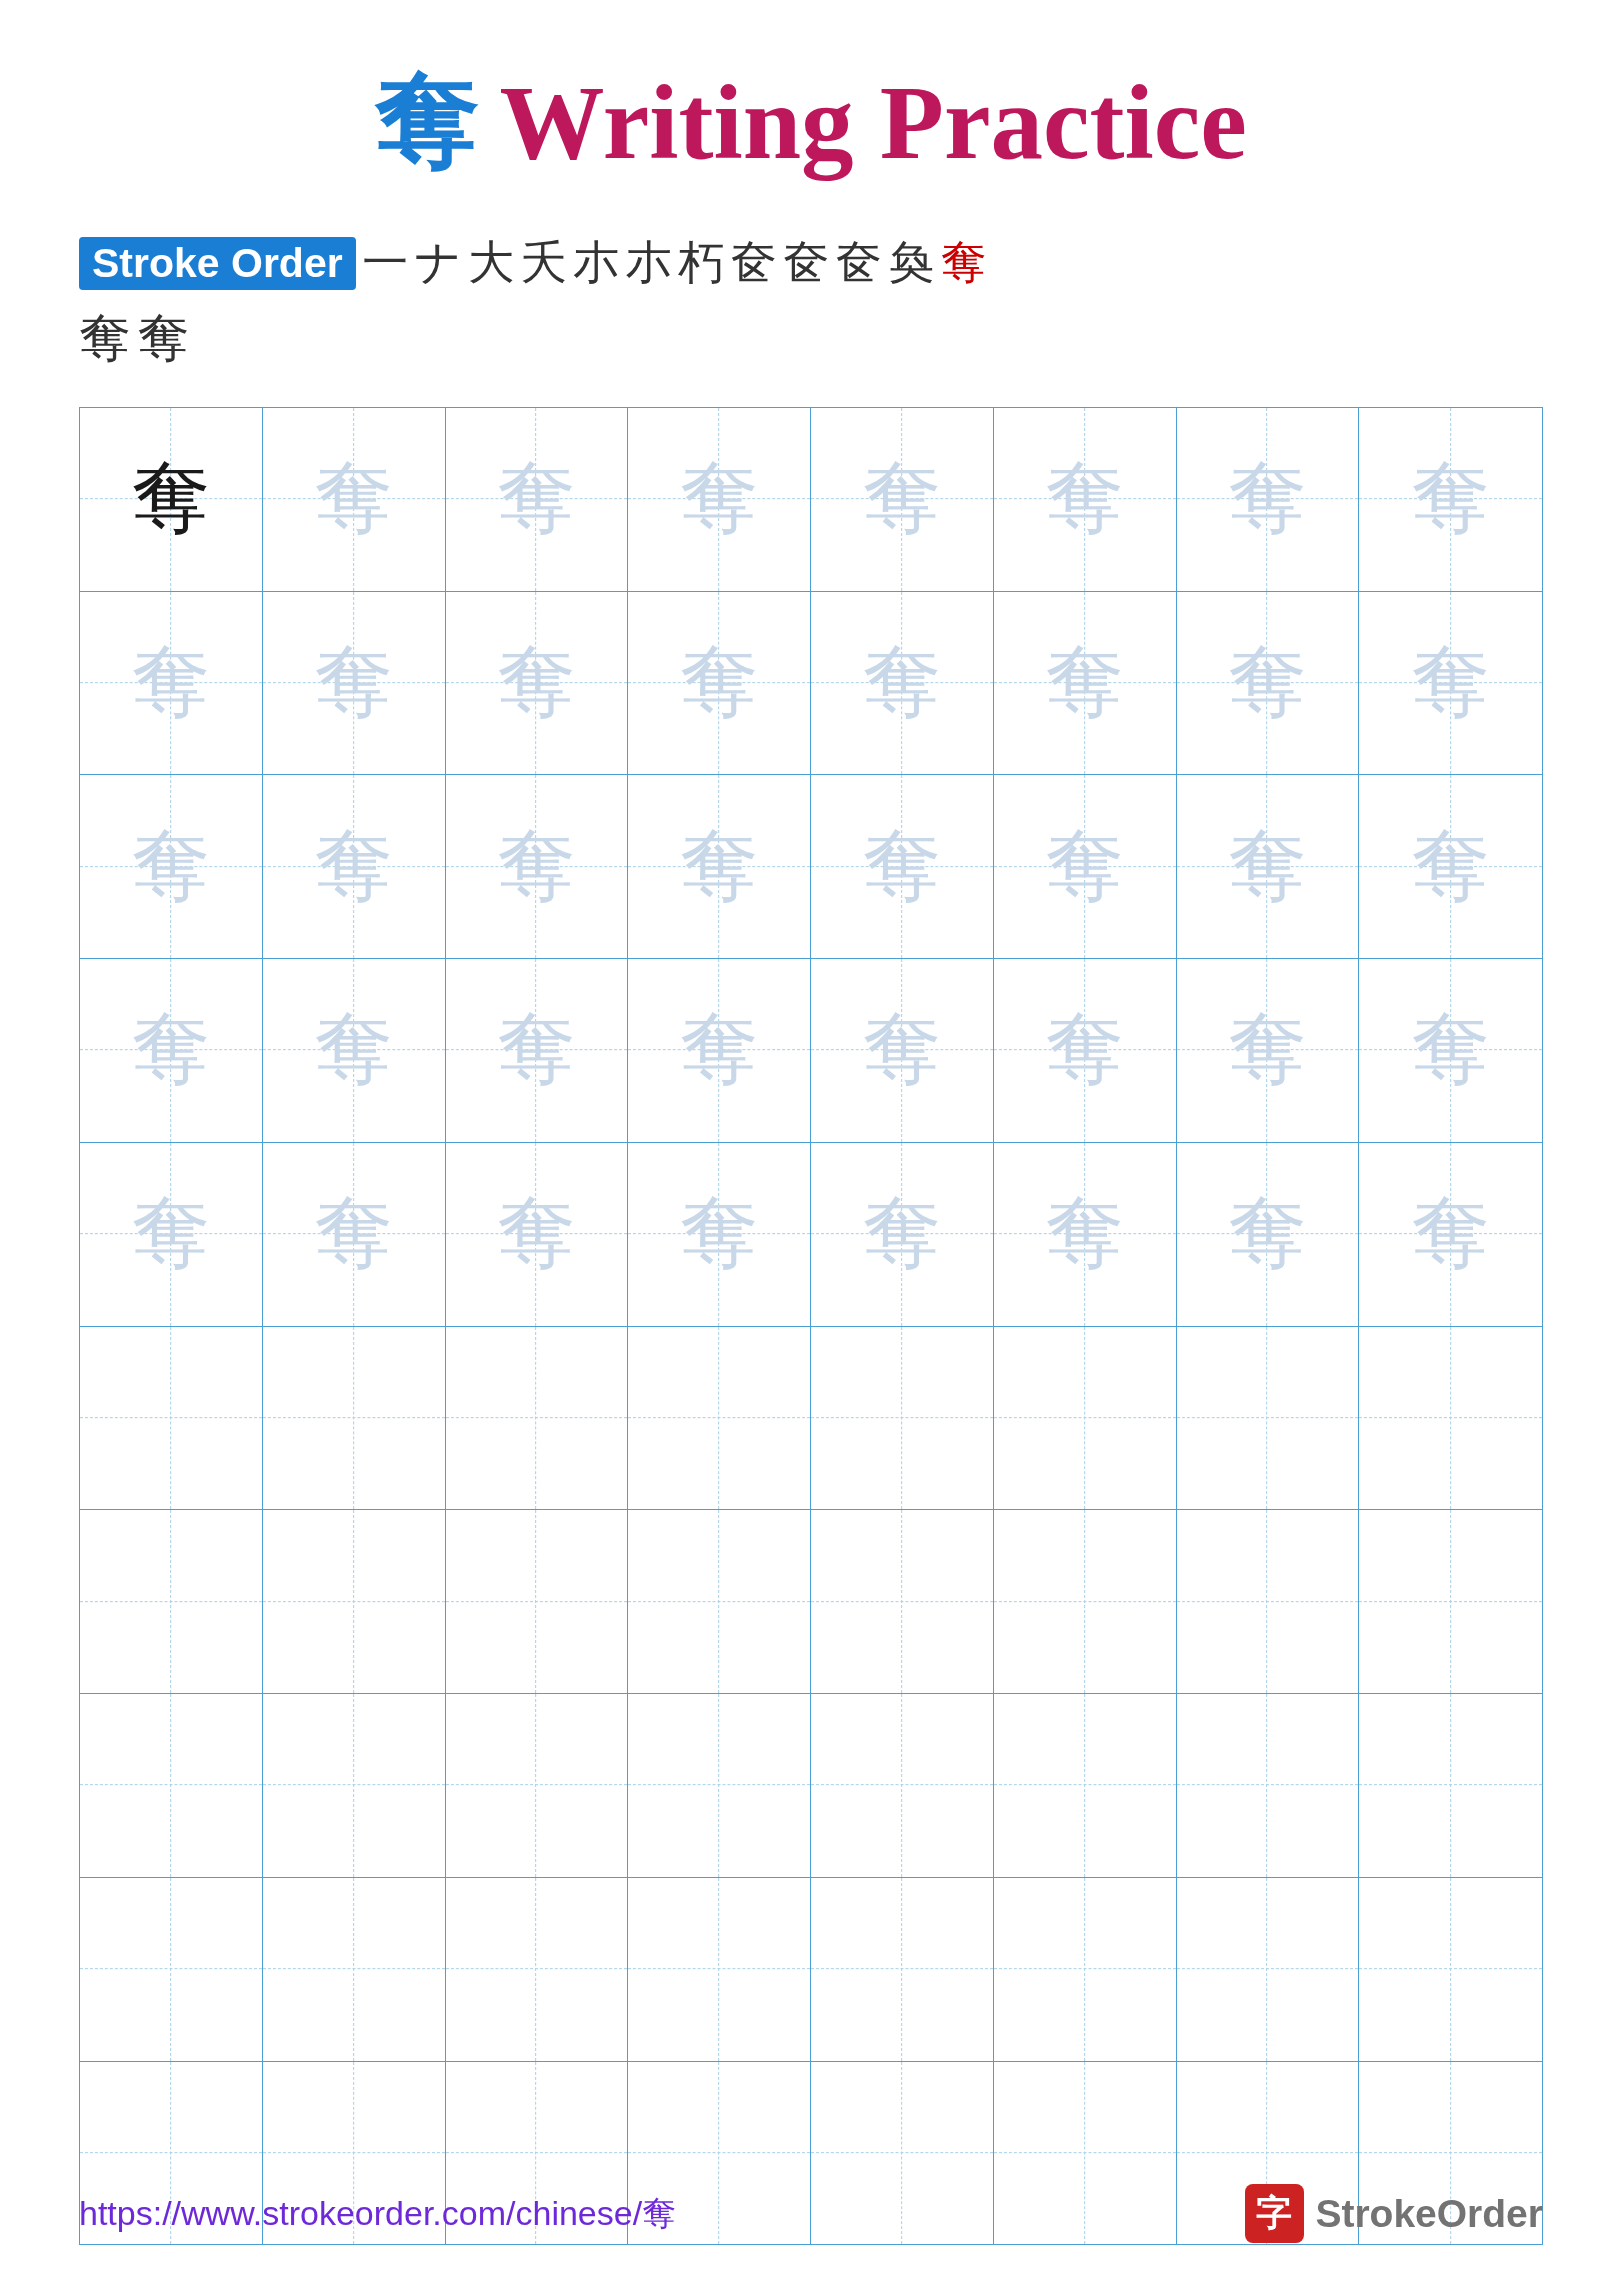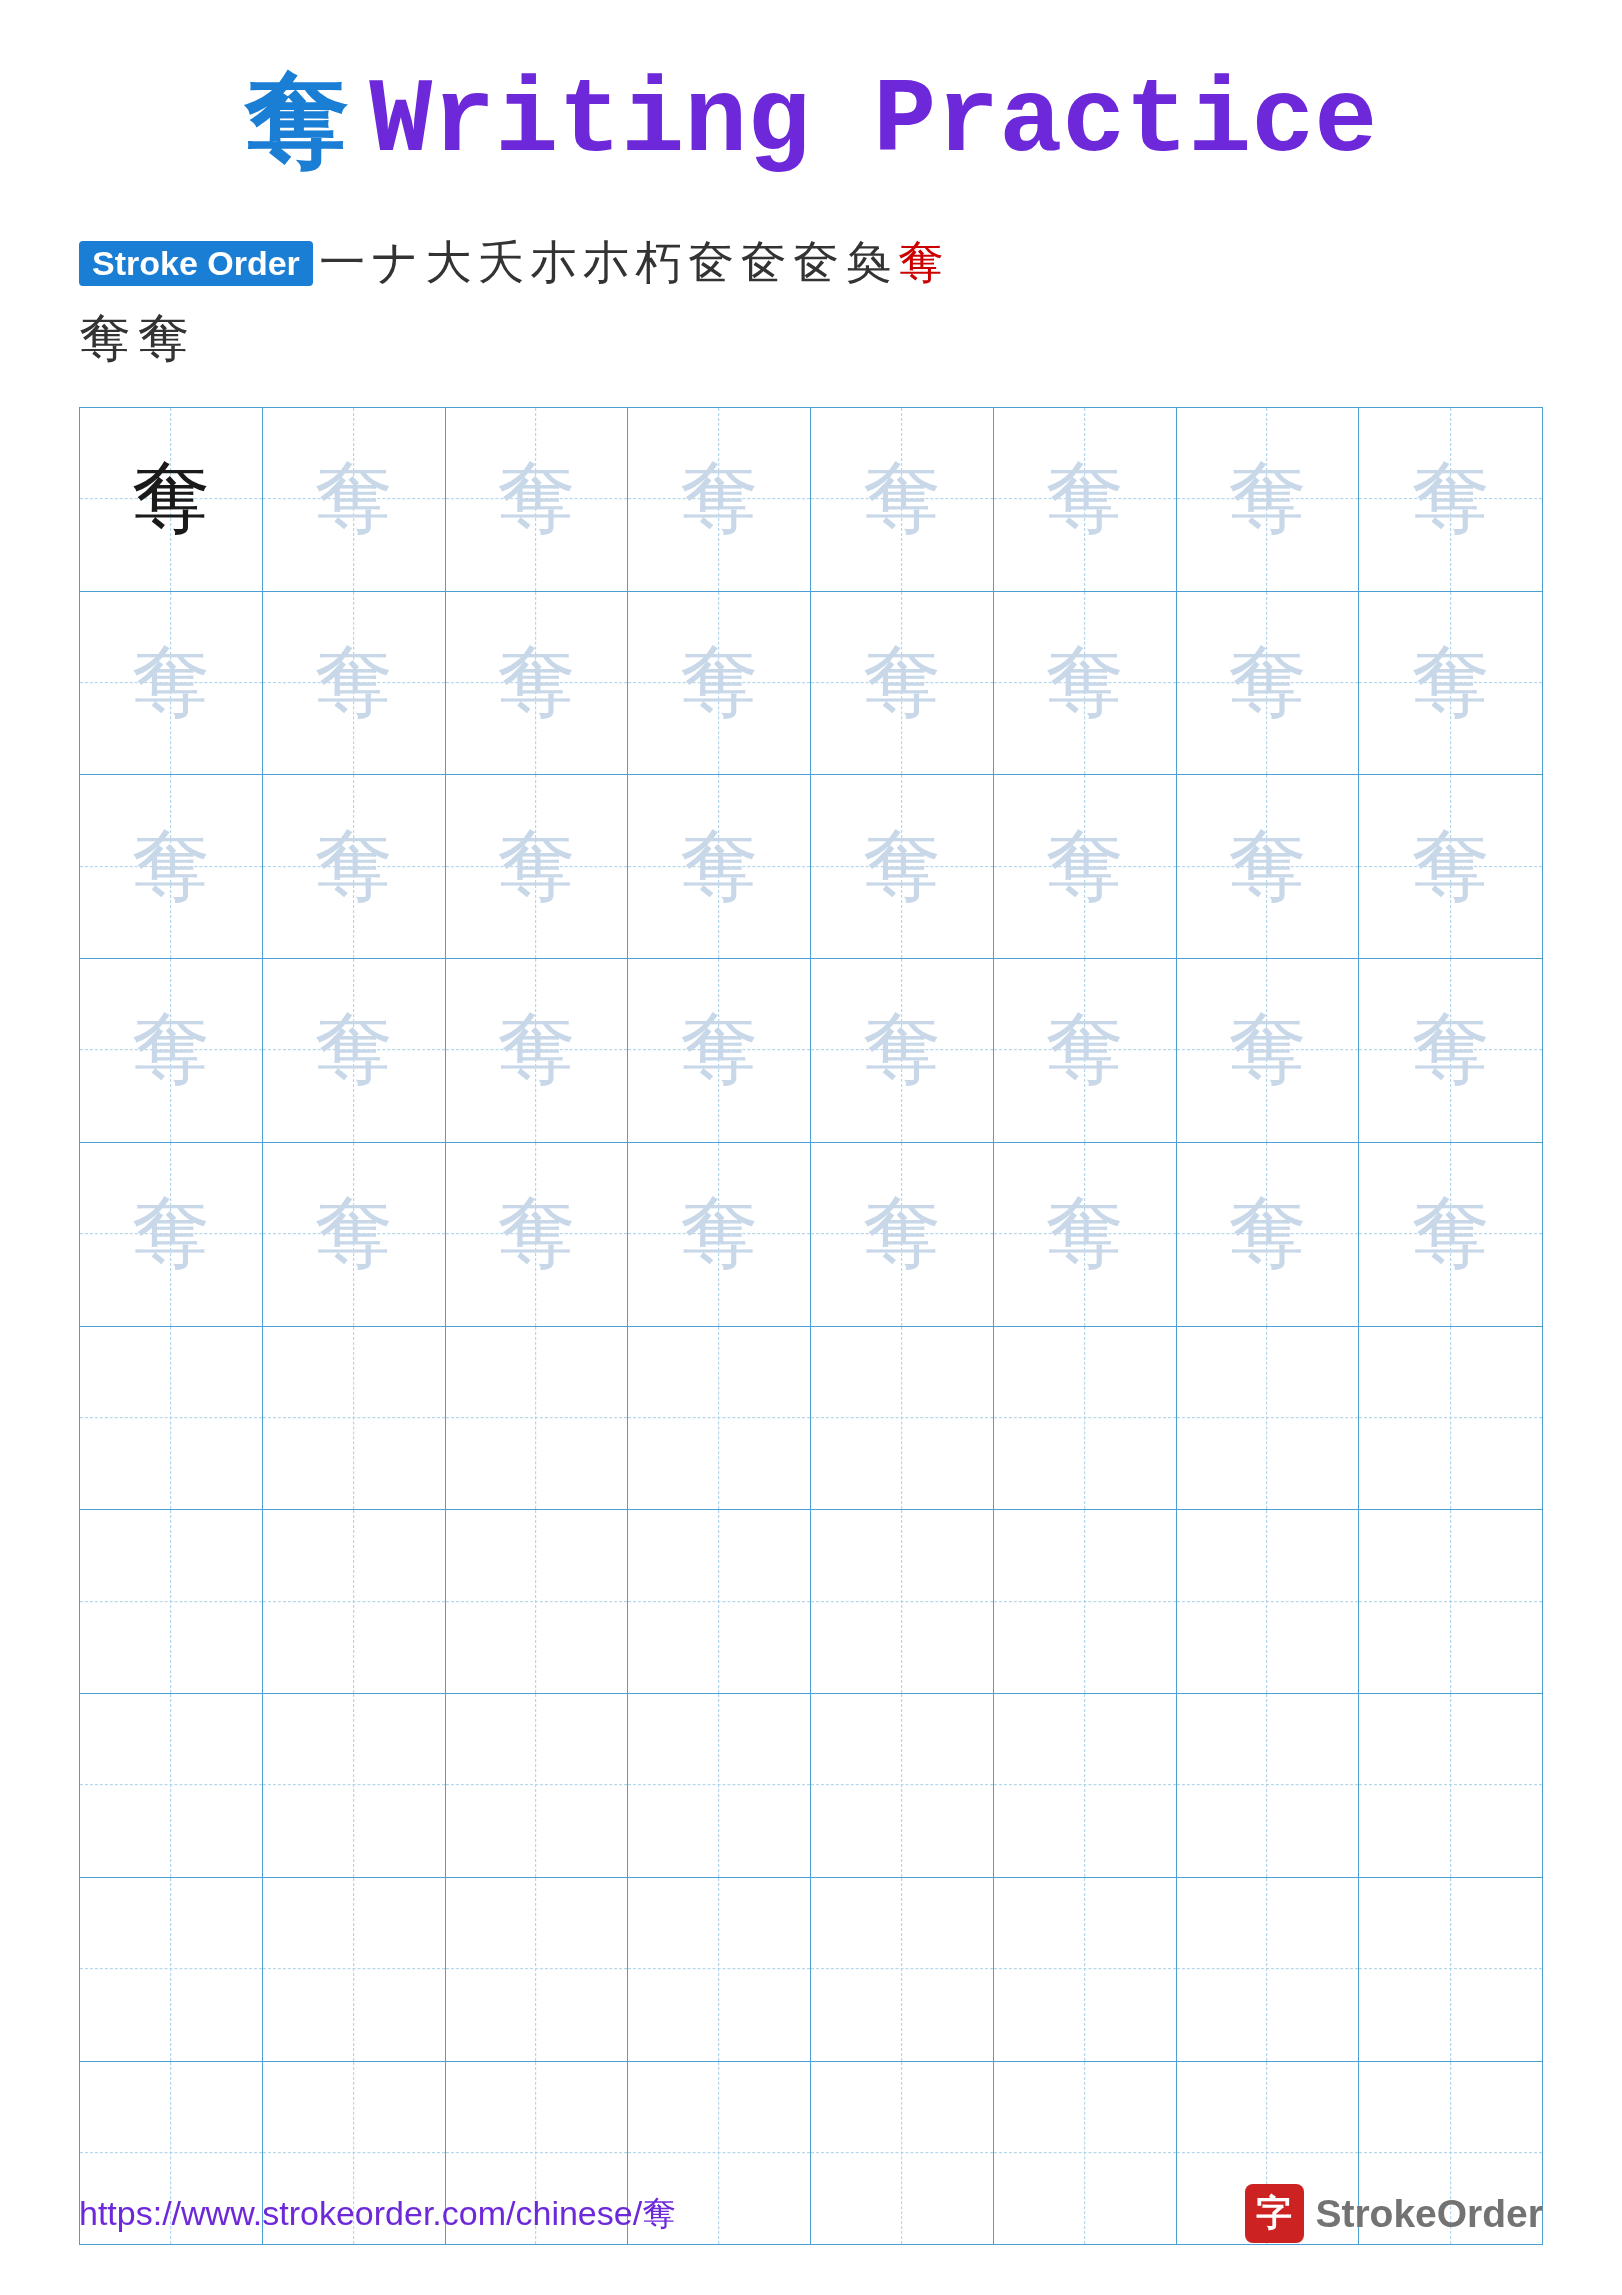--- a/index.html
+++ b/index.html
@@ -28,22 +28,22 @@
       color: #1a7ed4;
       margin-bottom: 39px;
       display: flex;
       align-items: center;
       gap: 19.6px;
     }
     .title-char {
       color: #1a7ed4;
     }
     .title-text {
-      color: #6d28d9;
-      font-family: Liberation Mono, monospace;
+      color: #be185d;
+      font-family: Liberation Serif, serif;
     }
 
     .stroke-order-section {
       width: 100%;
       display: flex;
       flex-direction: column;
       margin-bottom: 33px;
     }
 
     .stroke-order-row {
@@ -51,21 +51,21 @@
       align-items: center;
       flex-wrap: wrap;
       gap: 6.5px;
       margin-bottom: 6.5px;
     }
 
     .stroke-order-label {
       background: #1a7ed4;
       color: white;
       font-family: Arial, sans-serif;
-      font-size: 34px;
+      font-size: 41px;
       font-weight: bold;
       padding: 3px 13px;
       border-radius: 3.9px;
       white-space: nowrap;
     }
 
     .stroke-char {
       font-size: 46px;
       color: #333;
       font-family: serif;

